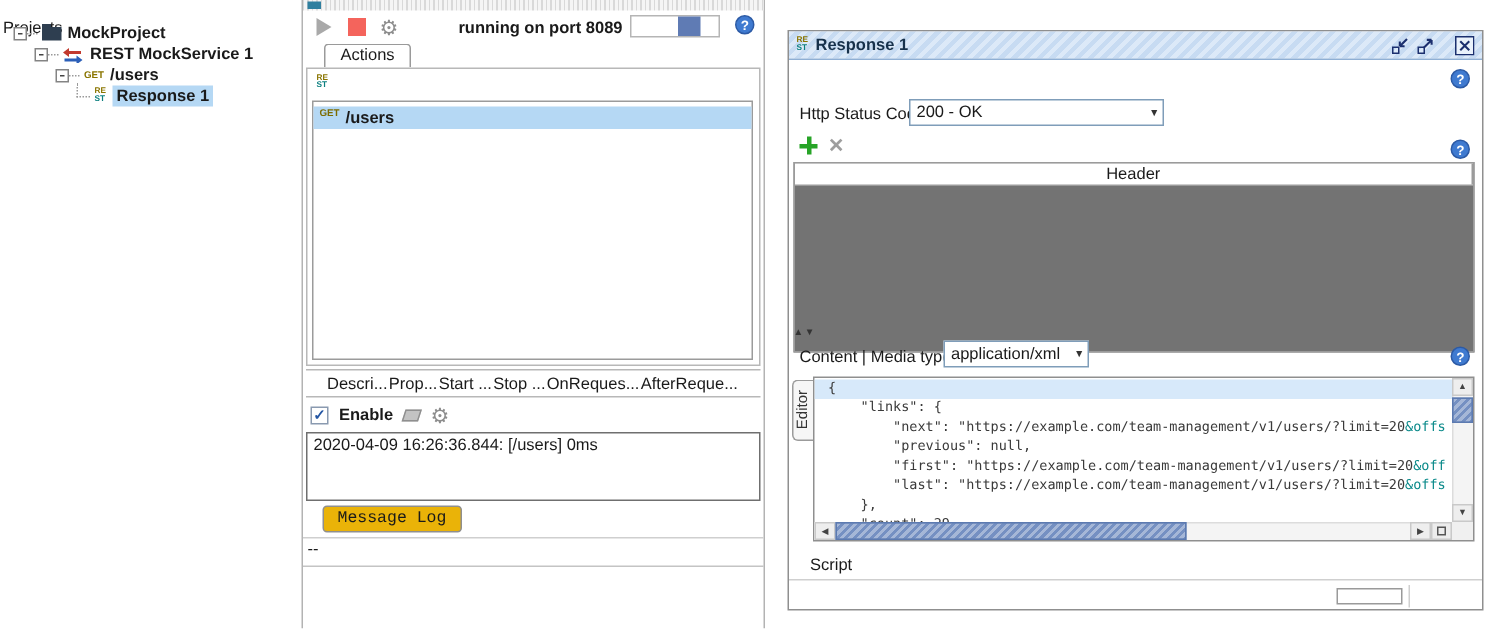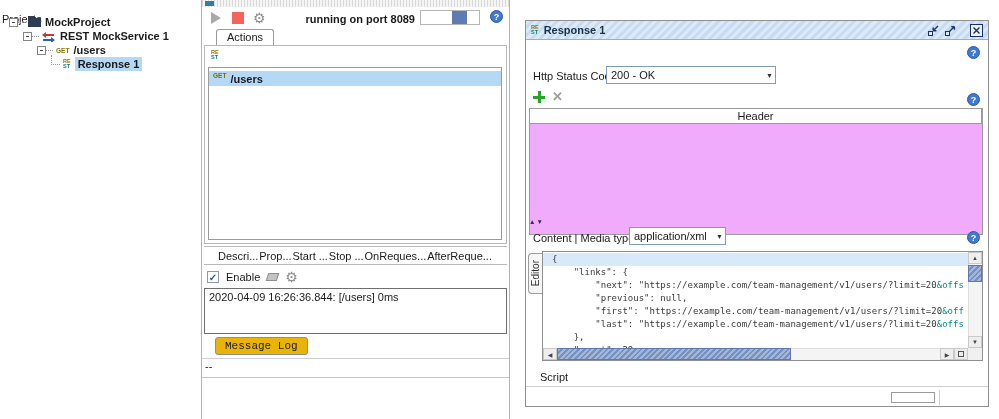--- a/index.html
+++ b/index.html
@@ -52,21 +52,21 @@
   .op-row .get-sup { font-size:6.5px; font-weight:700; color:#7c6c00; position:relative; top:-3px; }
   .op-row .op-path { font-weight:700; margin-left:4px; }
   .inspector { position:absolute; left:2px; right:2px; top:246px; height:19px;
                border-top:1px solid #b8b8b8; border-bottom:1px solid #b8b8b8; background:#fff;
                display:flex; align-items:center; justify-content:space-between; padding:0 15px 0 14px; }
   .inspector span { font-weight:400; white-space:nowrap; }
   .enable-row { position:absolute; left:5px; top:269px; height:16px; display:flex; align-items:center; gap:7px; }
   .checkbox { width:12px; height:12px; border:1px solid #8a9ab0; background:#fff;
               display:flex; align-items:center; justify-content:center; }
   .checkbox span { color:#2456a4; font-size:10px; font-weight:700; line-height:9px; }
-  .enable-label { font-weight:400; }
+  .enable-label { font-weight:700; }
   .eraser { width:11px; height:8px; background:#c3c3c3; border:1px solid #8f8f8f; transform:skewX(-18deg); }
   .log-box { position:absolute; left:2px; right:2px; top:288px; height:46px; border:1px solid #6f6f6f;
              background:#fff; padding:2px 4px; }
   .msglog-tab { position:absolute; left:13px; top:337px; height:18px; padding:0 9px; line-height:17px;
                 border:1px solid #8f8f8f; border-radius:3px; background:#eab308;font-family:Liberation Mono, monospace; }
   .mid-div { position:absolute; left:0; right:0; top:358px; border-top:1px solid #cfcfcf; }
   .mid-status { position:absolute; left:3px; top:360px; }
   .mid-bottom { position:absolute; left:0; right:0; top:377px; border-top:1px solid #c4c4c4; }
 
   
@@ -85,21 +85,21 @@
            display:flex; align-items:center; padding:0 18px 0 4px; }
   .combo .carrow { position:absolute; right:2px; top:0; bottom:0; display:flex; align-items:center;
                    font-size:7px; color:#333; }
   .combo1 { left:80px; top:45px; width:170px; }
   .combo2 { left:103px; top:206px; width:97px; }
   .plus { position:absolute; left:7px; top:70px; width:12px; height:12px; }
   .plus::before { content:""; position:absolute; left:0; top:5px; width:12px; height:3px; background:#27a427; }
   .plus::after { content:""; position:absolute; left:5px; top:0; width:3px; height:12px; background:#27a427; }
   .gray-x { position:absolute; left:26px; top:68px; color:#9e9e9e; font-weight:700; font-size:13px; }
   .r-help2 { position:absolute; right:8px; top:72px; }
-  .htable { position:absolute; left:3px; right:5px; top:87px; height:127px; border:1px solid #9b9b9b; background:#f0abfc; }
+  .htable { position:absolute; left:3px; right:5px; top:87px; height:127px; border:1px solid #9b9b9b; background:#737373; }
   .th-row { display:flex; height:15px; border-bottom:1px solid #9b9b9b; background:#fff; }
   .th { flex:1; text-align:center; line-height:14px; }
   .th:first-child { border-right:1px solid #9b9b9b; }
   .split { position:absolute; left:3px; top:197px; font-size:6.5px; color:#333; letter-spacing:1px; }
   .cm-label { position:absolute; left:7px; top:211px; }
   .r-help3 { position:absolute; right:8px; top:210px; }
   .editor-tab { position:absolute; left:2px; top:232px; width:14px; height:41px; border:1px solid #9b9b9b;
                 border-right:none; border-radius:4px 0 0 4px; background:#f6f6f6;
                 display:flex; align-items:center; justify-content:center; }
   .editor-tab span { writing-mode:vertical-rl; transform:rotate(180deg); font-size:10px; color:#333; }

